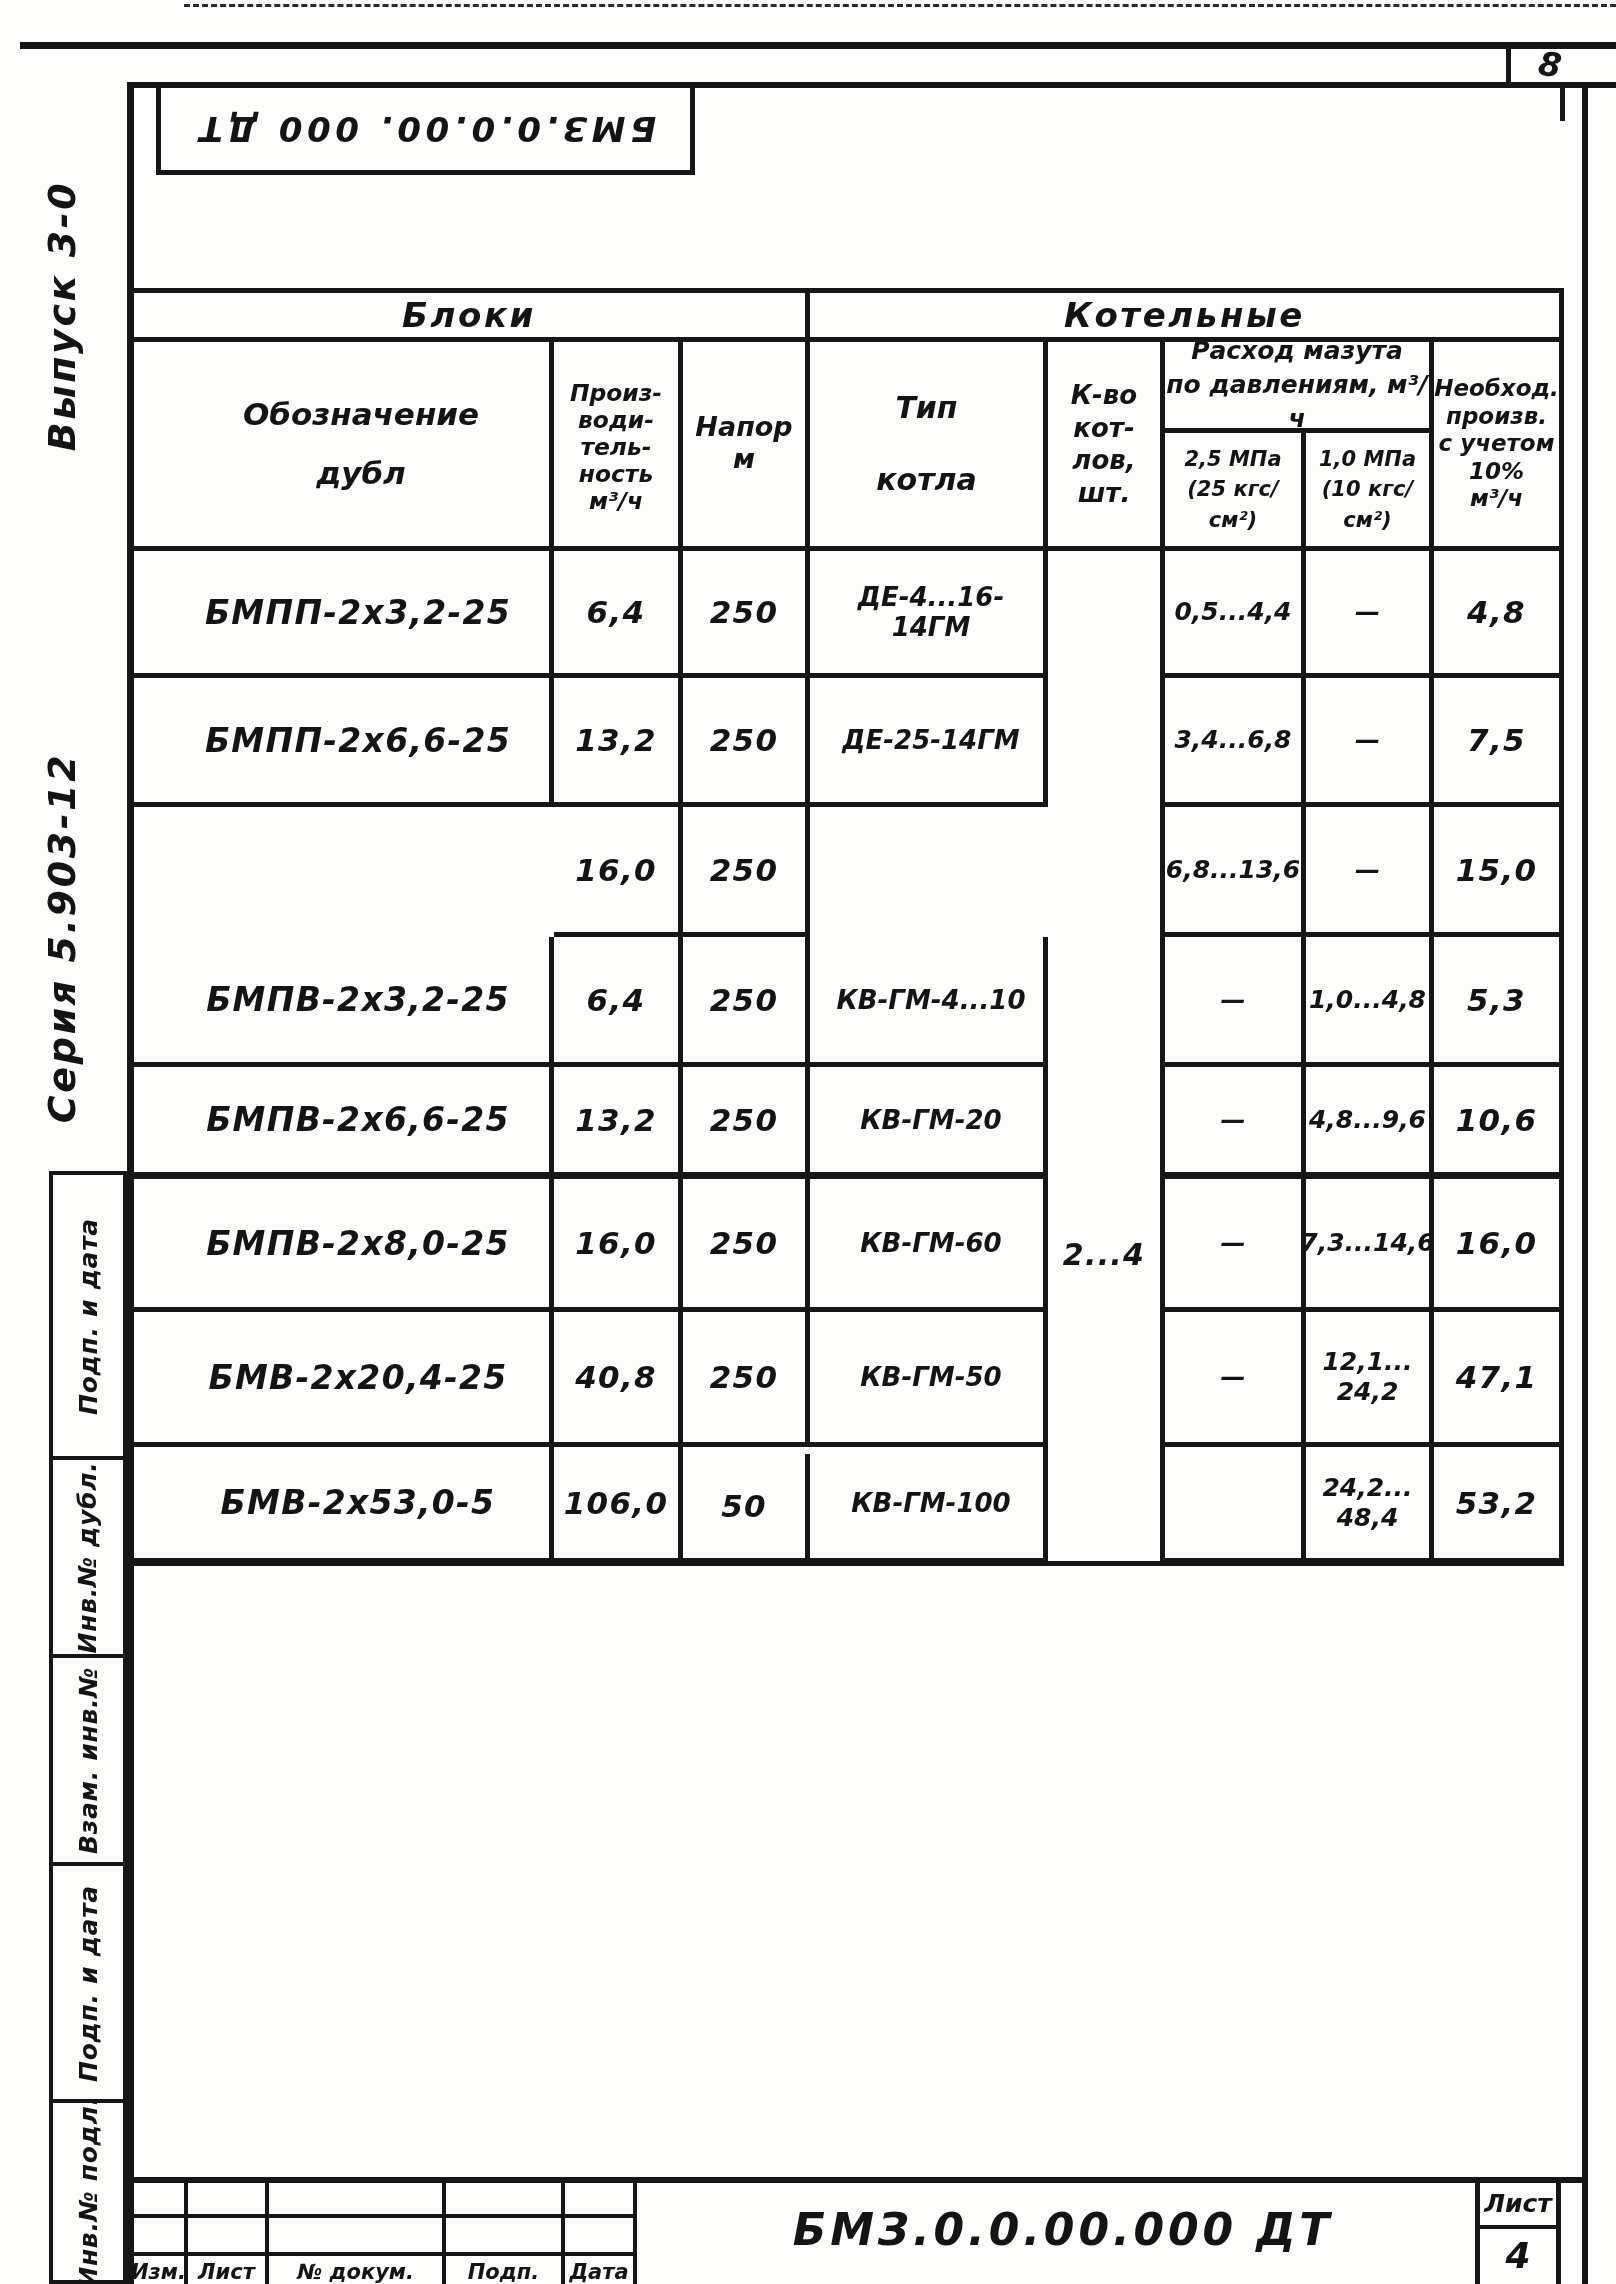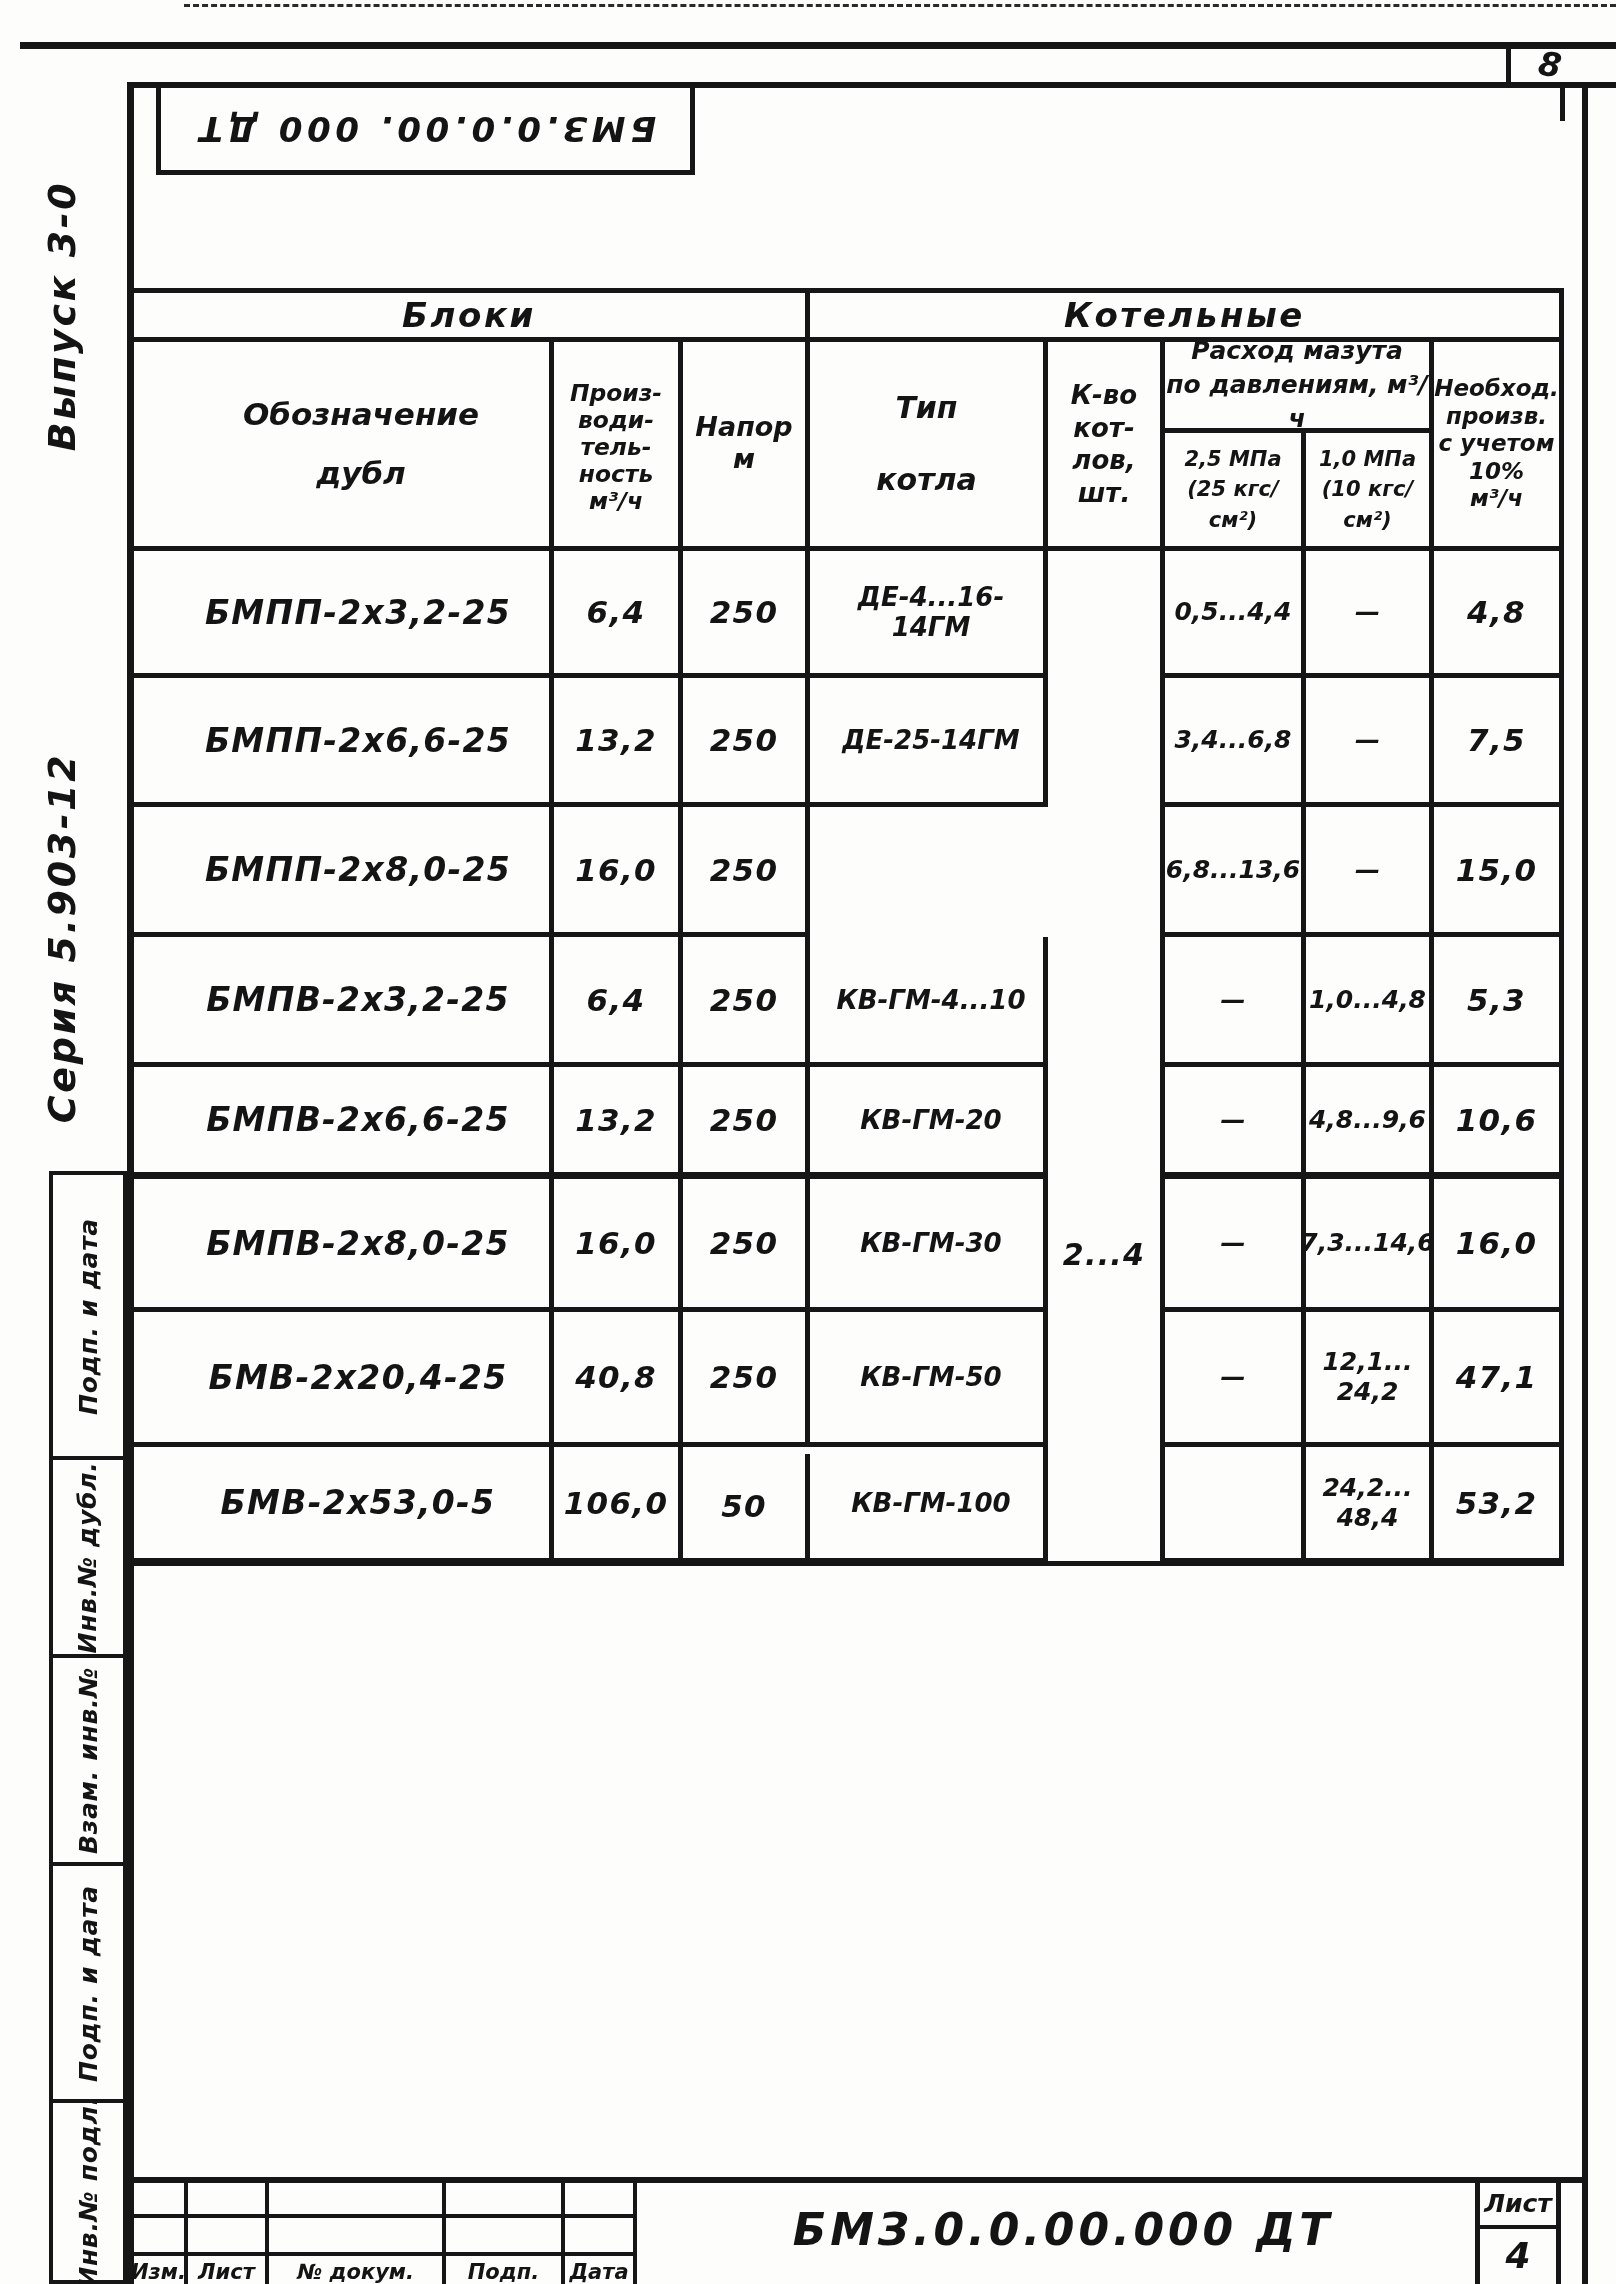--- a/index.html
+++ b/index.html
@@ -180,21 +180,20 @@
     <div class="cell" style="grid-area:4/8;">4,8</div>
 
     <div class="cell des" style="grid-area:5/1;">БМПП-2х6,6-25</div>
     <div class="cell" style="grid-area:5/2;">13,2</div>
     <div class="cell" style="grid-area:5/3;">250</div>
     <div class="cell type" style="grid-area:5/4;">ДЕ-25-14ГМ</div>
     <div class="cell pcol" style="grid-area:5/6;">3,4...6,8</div>
     <div class="cell pcol" style="grid-area:5/7;">—</div>
     <div class="cell" style="grid-area:5/8;">7,5</div>
 
-    <div class="cell des" style="grid-area:6/1;">БМПП-2х8,0-25</div>
     <div class="cell" style="grid-area:6/2;">16,0</div>
     <div class="cell" style="grid-area:6/3;">250</div>
     <div class="cell pcol" style="grid-area:6/6;">6,8...13,6</div>
     <div class="cell pcol" style="grid-area:6/7;">—</div>
     <div class="cell" style="grid-area:6/8;">15,0</div>
 
     <div class="cell des" style="grid-area:7/1;">БМПВ-2х3,2-25</div>
     <div class="cell" style="grid-area:7/2;">6,4</div>
     <div class="cell" style="grid-area:7/3;">250</div>
     <div class="cell type" style="grid-area:7/4;">КВ-ГМ-4...10</div>
@@ -206,21 +205,21 @@
     <div class="cell hv" style="grid-area:8/2;">13,2</div>
     <div class="cell hv" style="grid-area:8/3;">250</div>
     <div class="cell type hv" style="grid-area:8/4;">КВ-ГМ-20</div>
     <div class="cell pcol hv" style="grid-area:8/6;">—</div>
     <div class="cell pcol hv" style="grid-area:8/7;">4,8...9,6</div>
     <div class="cell hv" style="grid-area:8/8;">10,6</div>
 
     <div class="cell des" style="grid-area:9/1;">БМПВ-2х8,0-25</div>
     <div class="cell" style="grid-area:9/2;">16,0</div>
     <div class="cell" style="grid-area:9/3;">250</div>
-    <div class="cell type" style="grid-area:9/4;">КВ-ГМ-30</div>
+    <div class="cell type" style="grid-area:9/4;">КВ-ГМ-60</div>
     <div class="cell pcol" style="grid-area:9/6;">—</div>
     <div class="cell pcol" style="grid-area:9/7;">7,3...14,6</div>
     <div class="cell" style="grid-area:9/8;">16,0</div>
 
     <div class="cell des" style="grid-area:10/1;">БМВ-2х20,4-25</div>
     <div class="cell" style="grid-area:10/2;">40,8</div>
     <div class="cell" style="grid-area:10/3;">250</div>
     <div class="cell type" style="grid-area:10/4;">КВ-ГМ-50</div>
     <div class="cell pcol" style="grid-area:10/6;">—</div>
     <div class="cell pcol pre" style="grid-area:10/7;">12,1...

